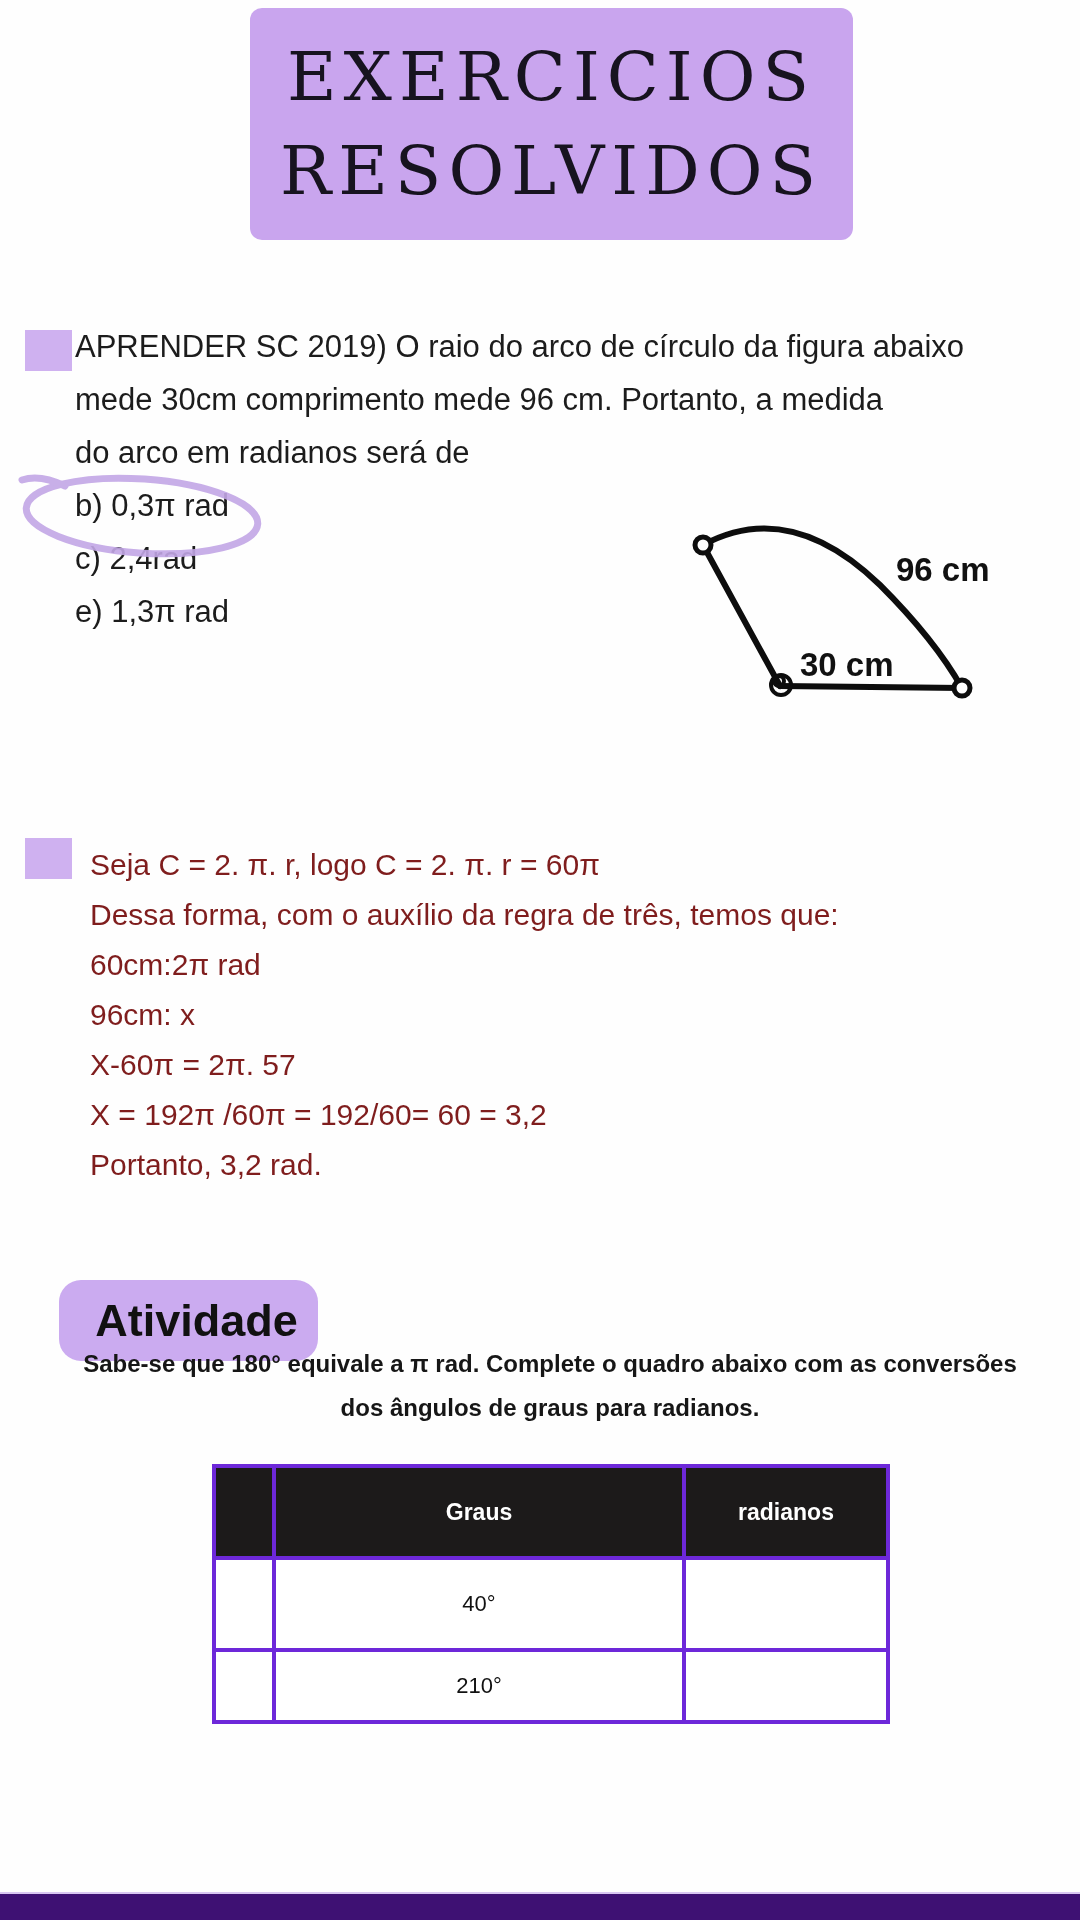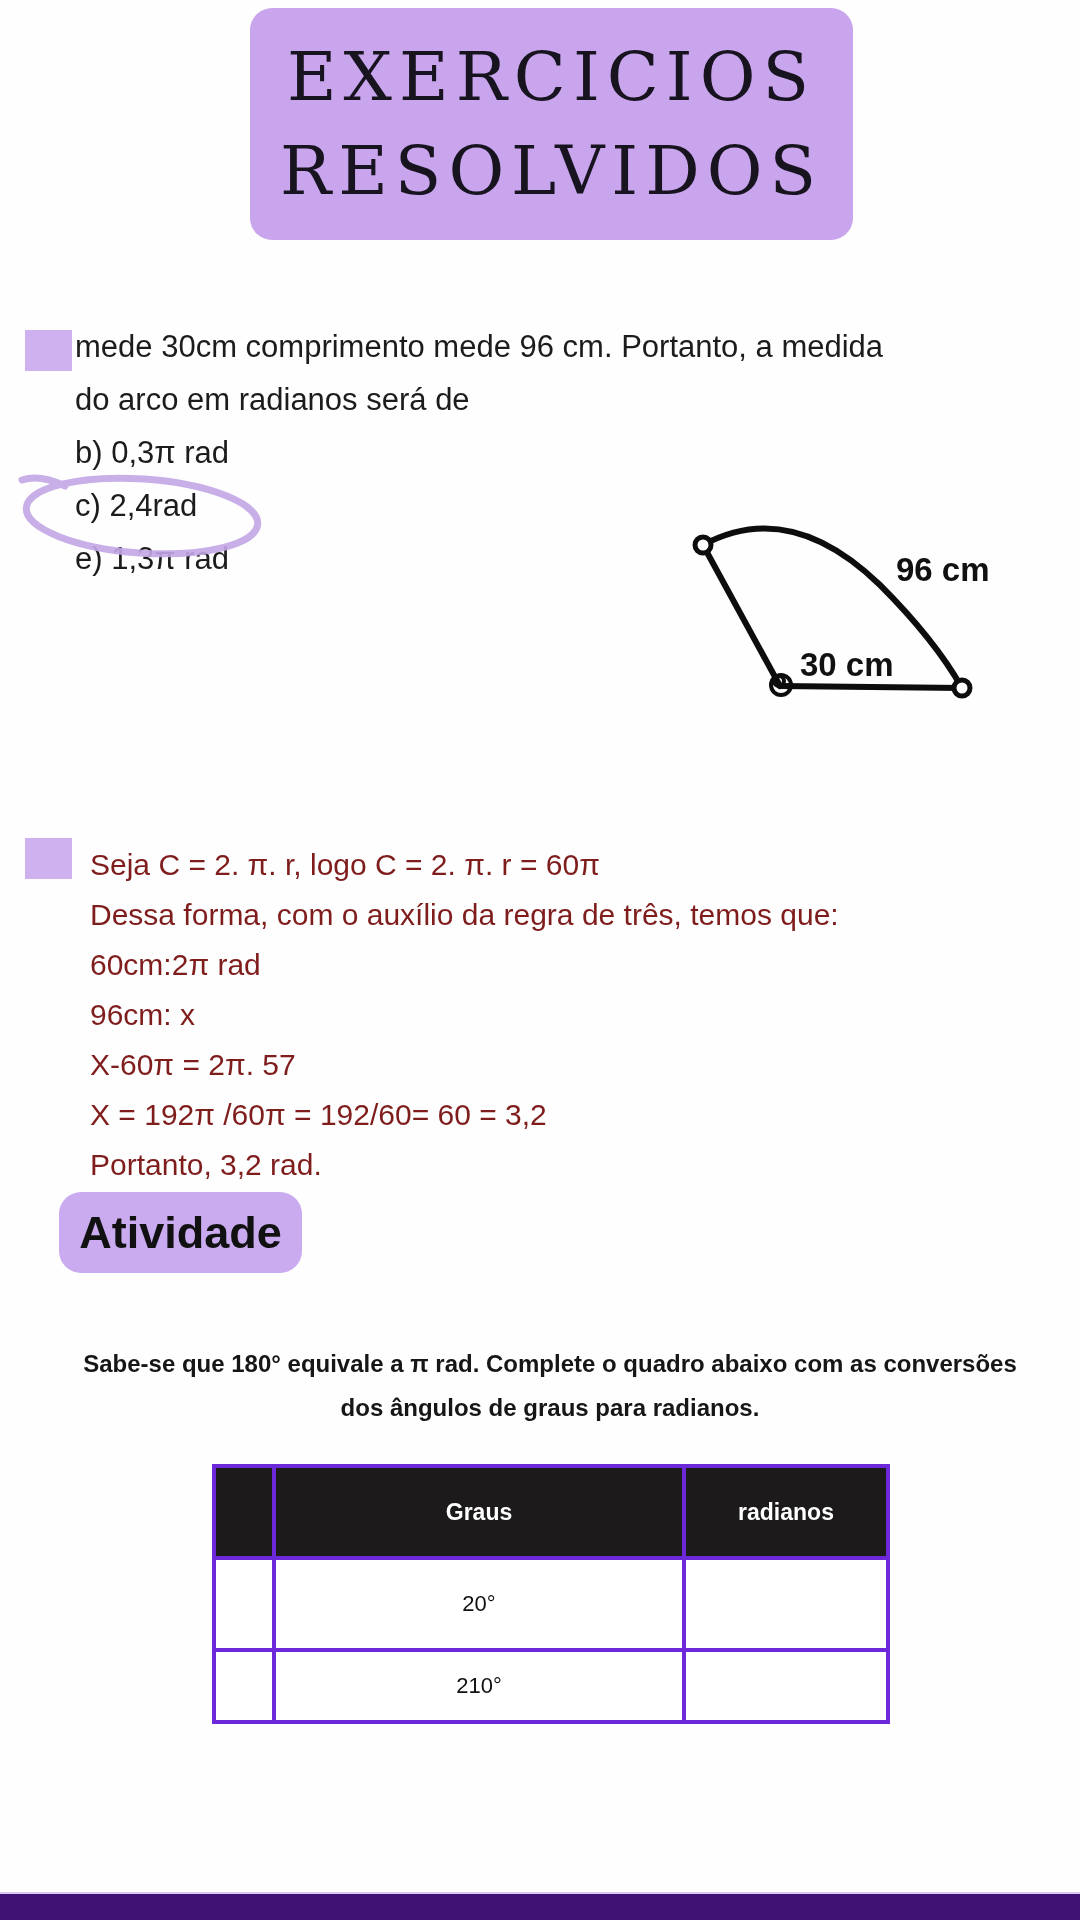--- a/index.html
+++ b/index.html
@@ -9,21 +9,21 @@
     font-family:"Liberation Sans",sans-serif;
     color:#1d1d1d;
     position:relative;
     overflow:hidden;
   }
   .abs{position:absolute;}
 
   
   .title-box{
     left:250px;top:8px;width:603px;height:232px;
-    background:#c9a5ee;border-radius:22px;
+    background:#c9a5ee;border-radius:12px;
     display:flex;align-items:center;justify-content:center;
   }
   .title-text{
     font-family:"DejaVu Serif",serif;
     font-size:68px;line-height:94px;
     letter-spacing:7px;
     color:#17131f;text-align:center;font-weight:400;
   }
 
   
@@ -49,23 +49,23 @@
 
   
   .figure{left:640px;top:485px;width:450px;height:245px;}
   .figure text{
     font-family:"Liberation Sans",sans-serif;
     font-weight:bold;font-size:33px;fill:#111;
   }
 
   
   .activity-badge{
-    left:59px;top:1192px;width:243px;height:81px;
+    left:59px;top:1280px;width:243px;height:81px;
     background:#cbabf0;border-radius:22px;
-    display:flex;align-items:center;justify-content:center;
+    display:flex;align-items:center;justify-content:center;padding-left:16px;
   }
   .activity-badge span{
     font-size:45px;font-weight:bold;color:#111;
   }
 
   
   .instruction{
     left:10px;top:1342px;width:1080px;
     text-align:center;font-size:24px;font-weight:bold;
     line-height:44px;color:#161616;
@@ -108,20 +108,21 @@
 
 <div class="abs title-box">
   <div class="title-text">
     <div>EXERCICIOS</div>
     <div>RESOLVIDOS</div>
   </div>
 </div>
 
 <div class="abs bullet bullet-1"></div>
 <div class="abs problem-block">
+  <div>APRENDER SC 2019) O raio do arco de círculo da figura abaixo</div>
   <div>mede 30cm comprimento mede 96 cm. Portanto, a medida</div>
   <div>do arco em radianos será de</div>
   <div>b) 0,3π rad</div>
   <div>c) 2,4rad</div>
   <div>e) 1,3π rad</div>
 </div>
 
 <svg class="abs answer-circle" viewBox="0 0 280 120">
   <g fill="none" stroke="#c3a7e6" stroke-width="7" stroke-linecap="round" opacity="0.9">
     <ellipse cx="132" cy="58" rx="116" ry="37" transform="rotate(4 132 58)"></ellipse>
@@ -169,21 +170,21 @@
 
 <table class="conv">
   <tbody>
       <tr class="hr">
     <th class="c0"></th>
     <th class="c1">Graus</th>
     <th class="c2">radianos</th>
   </tr>
   <tr class="r1">
     <td class="c0"></td>
-    <td class="c1">20°</td>
+    <td class="c1">40°</td>
     <td class="c2"></td>
   </tr>
   <tr class="r3">
     <td class="c0"></td>
     <td class="c1">210°</td>
     <td class="c2"></td>
   </tr>
 </tbody>
   </table>
 

